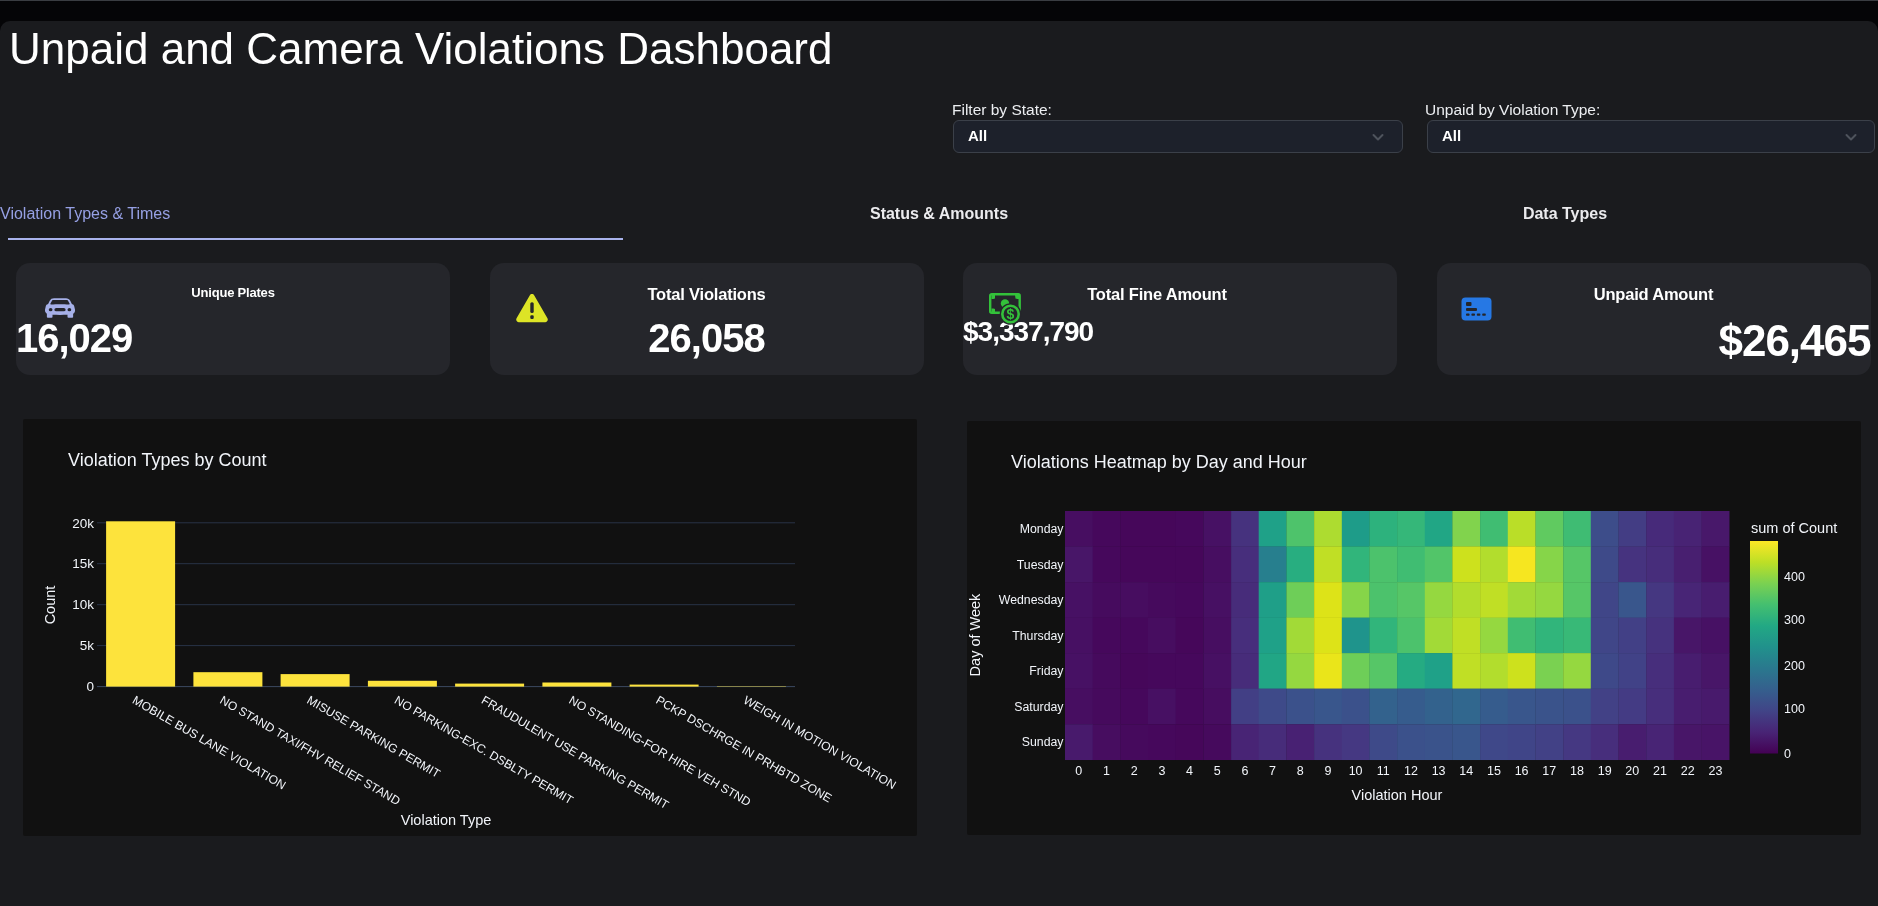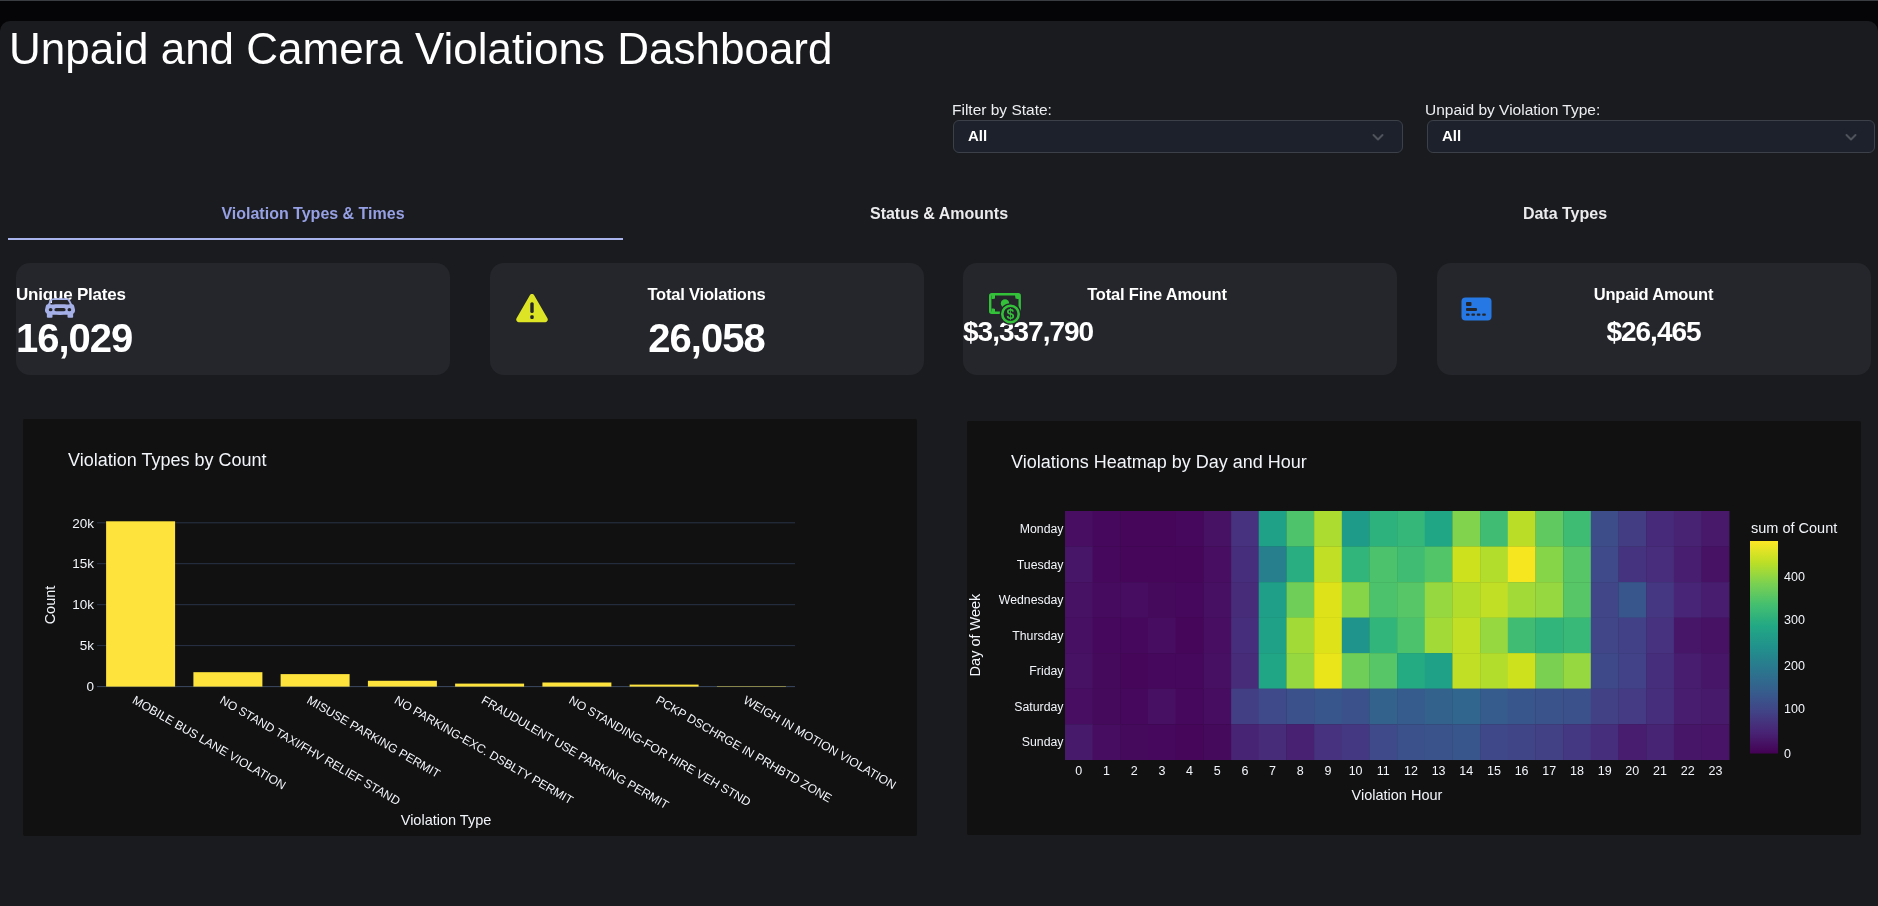--- a/index.html
+++ b/index.html
@@ -17,37 +17,37 @@
       <path d="M3.5 6 L8 10.5 L12.5 6"></path>
     </svg></div>
 
 <div style="position:absolute;left:1425px;top:101px;font-size:15.5px;color:#eceef1">Unpaid by Violation Type:</div>
 <div style="position:absolute;left:1427px;top:120px;width:448px;height:33px;background:#1d212b;border:1px solid #3b4049;border-radius:6px"></div>
 <div style="position:absolute;left:1442px;top:127px;font-size:15px;font-weight:bold;color:#fff">All</div>
 <div style="position:absolute;left:1843px;top:129px"><svg width="16" height="16" viewBox="0 0 16 16" fill="none" stroke="#4e535c" stroke-width="2" stroke-linecap="round" stroke-linejoin="round">
       <path d="M3.5 6 L8 10.5 L12.5 6"></path>
     </svg></div>
 
-<div style="position:absolute;left:0px;top:205px;width:626px;text-align:center;font-size:16px;font-weight:bold;color:#96a0e4">Violation Types &amp; Times</div>
+<div style="position:absolute;left:0px;top:205px;width:626px;font-size:16px;font-weight:normal;color:#96a0e4">Violation Types &amp; Times</div>
 <div style="position:absolute;left:626px;top:205px;width:626px;text-align:center;font-size:16px;font-weight:bold;color:#ebebee">Status &amp; Amounts</div>
 <div style="position:absolute;left:1252px;top:205px;width:626px;text-align:center;font-size:16px;font-weight:bold;color:#ebebee">Data Types</div>
 <div style="position:absolute;left:8px;top:237.5px;width:615px;height:2.4px;background:#a9b3ec"></div>
 
 <div style="position:absolute;left:16px;top:263px;width:434px;height:112px;background:#25262b;border-radius:14px"></div>
-<div style="position:absolute;left:16px;top:285px;width:434px;font-size:17px;font-weight:bold;color:#fff;letter-spacing:-0.2px">Unique Plates</div>
+<div style="position:absolute;left:16px;top:285px;width:434px;text-align:center;font-size:13px;font-weight:bold;color:#fff;letter-spacing:-0.2px">Unique Plates</div>
 <div style="position:absolute;left:16px;top:316px;width:434px;font-size:40px;font-weight:bold;color:#fff;letter-spacing:-1px">16,029</div>
 <div style="position:absolute;left:489.5px;top:263px;width:434px;height:112px;background:#25262b;border-radius:14px"></div>
 <div style="position:absolute;left:489.5px;top:285px;width:434px;text-align:center;font-size:16.5px;font-weight:bold;color:#fff;letter-spacing:-0.2px">Total Violations</div>
 <div style="position:absolute;left:489.5px;top:316px;width:434px;text-align:center;font-size:40px;font-weight:bold;color:#fff;letter-spacing:-1px">26,058</div>
 <div style="position:absolute;left:963px;top:263px;width:434px;height:112px;background:#25262b;border-radius:14px"></div>
 <div style="position:absolute;left:940px;top:285px;width:434px;text-align:center;font-size:16.5px;font-weight:bold;color:#fff;letter-spacing:-0.2px">Total Fine Amount</div>
 <div style="position:absolute;left:963px;top:316px;width:434px;text-align:left;font-size:28px;font-weight:bold;color:#fff;letter-spacing:-1px">$3,337,790</div>
 <div style="position:absolute;left:1436.5px;top:263px;width:434px;height:112px;background:#25262b;border-radius:14px"></div>
 <div style="position:absolute;left:1436.5px;top:285px;width:434px;text-align:center;font-size:16.5px;font-weight:bold;color:#fff;letter-spacing:-0.2px">Unpaid Amount</div>
-<div style="position:absolute;left:1436.5px;top:316px;width:434px;text-align:center;font-size:28px;font-weight:bold;color:#fff;letter-spacing:-1px">$26,465</div>
+<div style="position:absolute;left:1436.5px;top:316px;width:434px;text-align:right;font-size:44px;font-weight:bold;color:#fff;letter-spacing:-1px">$26,465</div>
 <svg style="position:absolute;left:45px;top:295px" width="30" height="26" viewBox="0 0 16 16" fill="#a6b0e8" preserveAspectRatio="none">
 <path d="M2.52 3.515A2.5 2.5 0 0 1 4.82 2h6.362c1 0 1.904.596 2.298 1.515l.792 1.848c.075.175.21.319.38.404.5.25.855.715.965 1.262l.335 1.679q.05.242.049.49v.413c0 .814-.39 1.543-1 1.997V13.5a.5.5 0 0 1-.5.5h-2a.5.5 0 0 1-.5-.5v-1.338c-1.292.048-2.745.088-4 .088s-2.708-.04-4-.088V13.5a.5.5 0 0 1-.5.5h-2a.5.5 0 0 1-.5-.5v-1.892c-.61-.454-1-1.183-1-1.997v-.413a3 3 0 0 1 .049-.49l.335-1.68c.11-.546.465-1.012.964-1.261a.8.8 0 0 0 .381-.404l.792-1.848ZM3 10a1 1 0 1 0 0-2 1 1 0 0 0 0 2m10 0a1 1 0 1 0 0-2 1 1 0 0 0 0 2M6 8a1 1 0 0 0 0 2h4a1 1 0 1 0 0-2zM2.906 5.189a.51.51 0 0 0 .497.731c.91-.073 3.35-.17 4.597-.17s3.688.097 4.597.17a.51.51 0 0 0 .497-.731l-.956-1.913A.5.5 0 0 0 11.691 3H4.309a.5.5 0 0 0-.447.276Z"></path>
 </svg>
 <svg style="position:absolute;left:516px;top:294px" width="32" height="29" viewBox="0 0 24 22">
 <path d="M10.27 1.05 C11.04 -0.28 12.96 -0.28 13.73 1.05 L23.72 18.4 C24.49 19.73 23.53 21.4 21.99 21.4 L2.01 21.4 C0.47 21.4 -0.49 19.73 0.28 18.4 Z" fill="#dde426"></path>
 <rect x="10.7" y="6.2" width="2.6" height="8.2" rx="1.2" fill="#25262b"></rect>
 <rect x="10.7" y="16.2" width="2.6" height="2.7" rx="0.9" fill="#25262b"></rect>
 </svg>
 <svg style="position:absolute;left:988px;top:291px" width="34" height="34" viewBox="0 0 34 34">
 <g fill="none" stroke="#33c13a" stroke-width="2.4">

